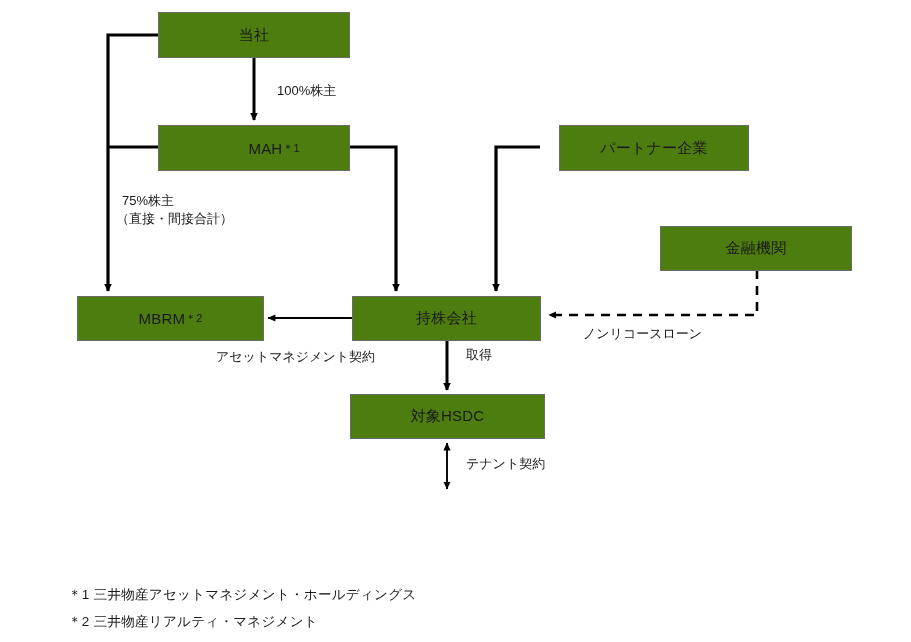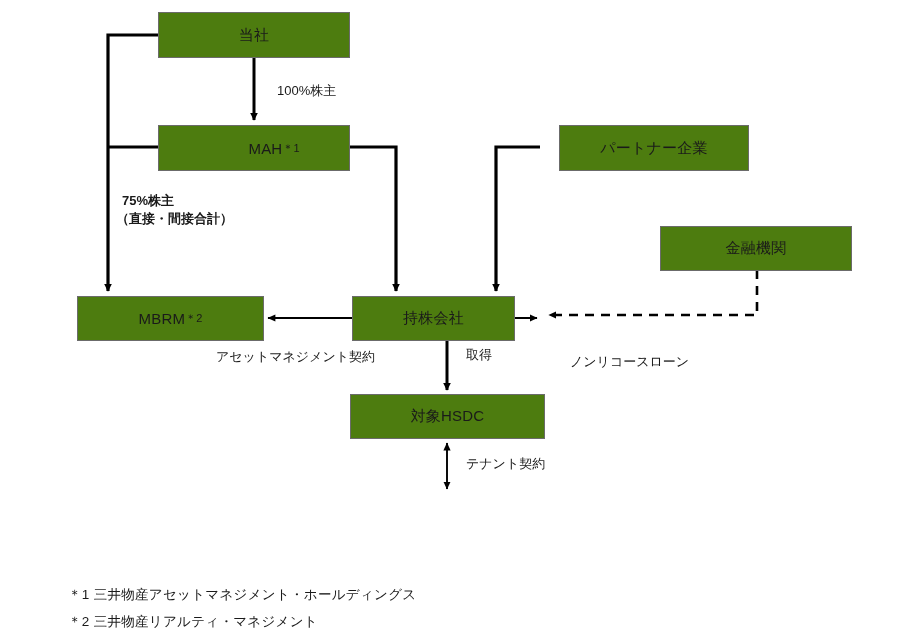--- a/index.html
+++ b/index.html
@@ -121,48 +121,48 @@
 
   <div class="node" style="left:660px; top:226px; width:192px; height:45px;">
     <span>金融機関</span>
   </div>
 
   <div class="node" style="left:77px; top:296px; width:187px; height:45px;">
     <span>MBRM</span>
       <span class="sup">＊2</span>
   </div>
 
-  <div class="node" style="left:352px; top:296px; width:163px; height:45px;">
+  <div class="node" style="left:352px; top:296px; width:189px; height:45px;">
     <span>持株会社</span>
   </div>
 
   <div class="node" style="left:350px; top:394px; width:195px; height:45px;">
     <span>対象HSDC</span>
   </div>
 
 
   <div class="edge-label" style="left:277px; top:82px;">
     <span>100%株主</span>
   </div>
 
-  <div class="edge-label" style="left:122px; top:192px;font-weight:bold;">
+  <div class="edge-label" style="left:122px; top:192px;">
     <div>75%株主</div>
     <div style="margin-left:-6px;">（直接・間接合計）</div>
   </div>
 
 
   <div class="edge-label" style="left:216px; top:348px;">
     <span>アセットマネジメント契約</span>
   </div>
 
   <div class="edge-label" style="left:466px; top:346px;">
     <span>取得</span>
   </div>
 
-  <div class="edge-label" style="left:570px; top:325px;margin-top:28px;">
+  <div class="edge-label" style="left:583px; top:325px;">
     <span>ノンリコースローン</span>
   </div>
 
   <div class="edge-label" style="left:466px; top:455px;">
     <span>テナント契約</span>
   </div>
 
   <div class="footnote" style="left:68px; top:586px;">
     <span>＊1 三井物産アセットマネジメント・ホールディングス</span>
   </div>

